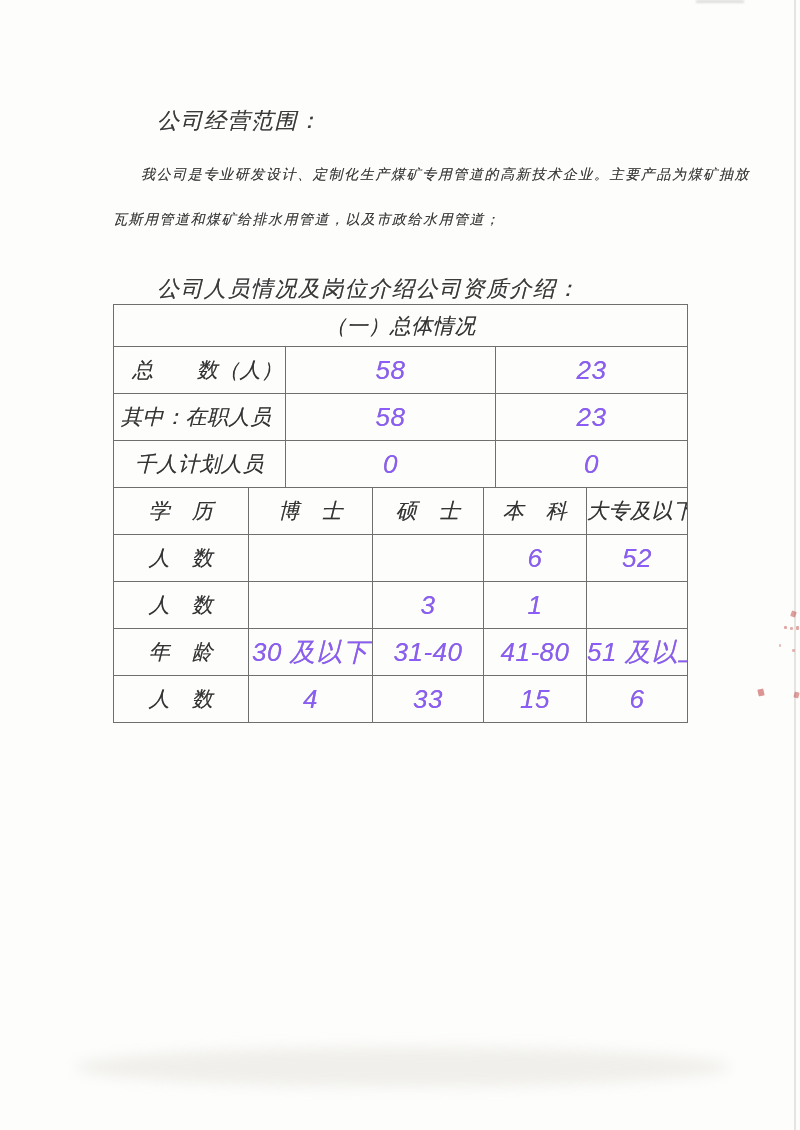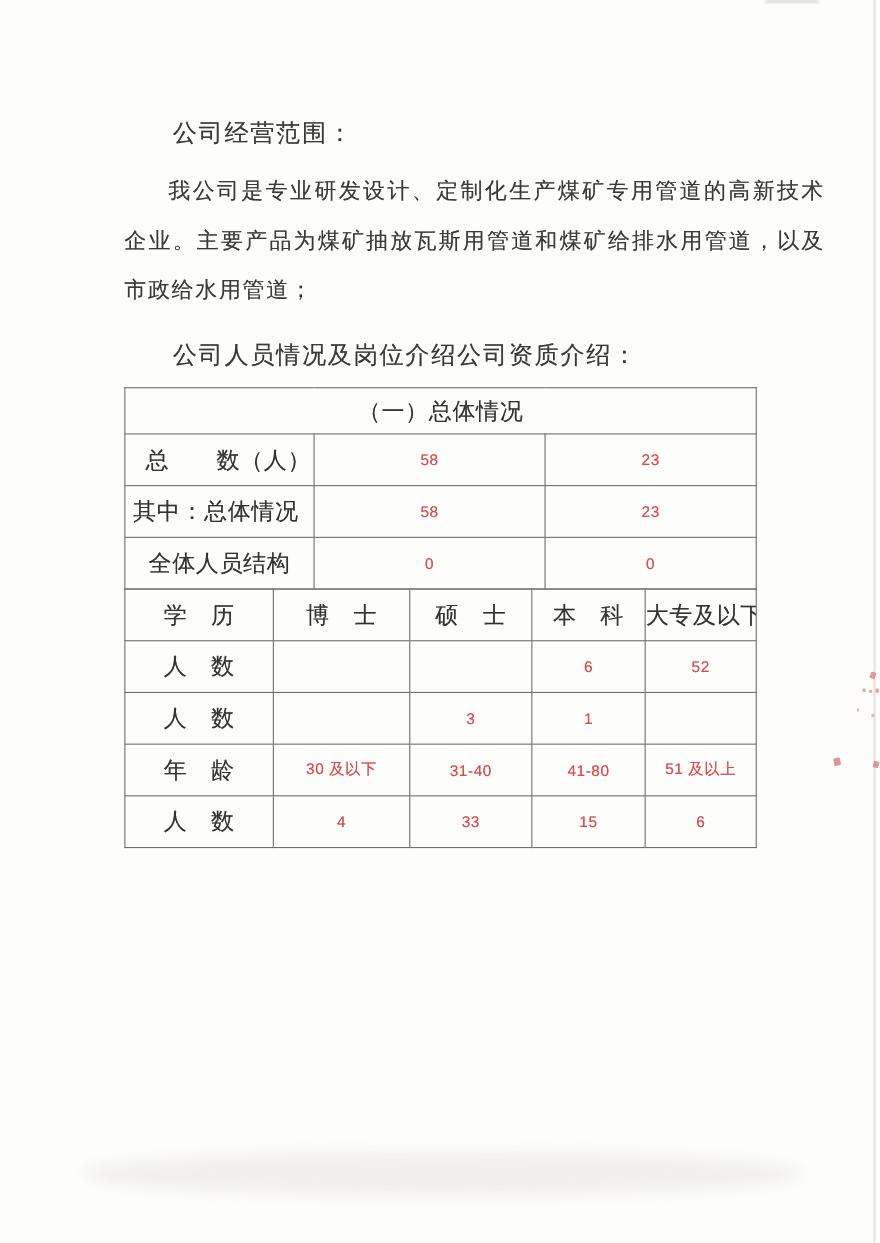--- a/index.html
+++ b/index.html
@@ -8,48 +8,49 @@
     position: relative;
     overflow: hidden;
     background: #fdfdfc;
     font-family: "Liberation Serif", serif;
     color: #383838;
   }
   .page {
     position: absolute;
     inset: 0;
     padding: 106px 50px 0 113px;
+    font-style: italic;
   }
   .h-line {
     font-size: 22px;
     line-height: 30px;
     letter-spacing: 1.5px;
     text-indent: 2em;
     color: #3a3a3a;
     text-shadow: 0 0 0.6px rgba(60,60,60,0.55);
     font-weight: normal;
   }
   .body-para {
     margin-top: 16px;
-    font-size: 20px;
+    font-size: 14px;
     line-height: 45px;
     letter-spacing: 1.5px;
     text-indent: 2em;
     text-align: justify;
     color: #3a3a3a;
     text-shadow: 0 0 0.6px rgba(60,60,60,0.55);
   }
-  .heading-2 { margin-top: 21px; }
+  .heading-2 { margin-top: 32px; }
 
   table {
     border-collapse: collapse;
     width: 574px;
     table-layout: fixed;
   }
-  .tbl-a { margin-top: 14px; }
+  .tbl-a { margin-top: 0; }
   .tbl-b { margin-top: -1px; }
   td {
     border: 1px solid #6f6f6f;
     text-align: center;
     vertical-align: middle;
     font-size: 21px;
     letter-spacing: 0.5px;
     color: #333333;
     padding: 0;
     text-shadow: 0 0 0.5px rgba(60,60,60,0.5);
@@ -57,23 +58,23 @@
     white-space: nowrap;
   }
   tr.sec-title td { height: 42px; }
   .tbl-b tr.sec-title td { height: 45px; }
   tr.hdr td { height: 48px; }
   tr.data td { height: 47px; }
   td.lbl-left  { text-align: center; padding-left: 16px; }
   td.lbl-left2 { text-align: left; padding-left: 7px; }
   td.val {
     font-family: "Liberation Sans", "Liberation Serif", sans-serif;
-    font-size: 14px;
+    font-size: 26px;
     letter-spacing: 0.5px;
-    color: #ef4444;
+    color: #8b5cf6;
   }
 
   
   .bottom-smudge {
     position: absolute;
     left: 75px; top: 1047px;
     width: 655px; height: 40px;
     background: rgba(190,184,172,0.20);
     border-radius: 50%;
     filter: blur(7px);
@@ -117,26 +118,26 @@
     <tbody>
       <tr class="sec-title">
         <td colspan="3">（一）总体情况</td>
       </tr>
       <tr class="data">
         <td class="lbl-left">总　　数（人）</td>
         <td class="val">58</td>
         <td class="val">23</td>
       </tr>
       <tr class="data">
-        <td class="lbl-left2">其中：总体情况</td>
+        <td class="lbl-left2">其中：在职人员</td>
         <td class="val">58</td>
         <td class="val">23</td>
       </tr>
       <tr class="data">
-        <td>全体人员结构</td>
+        <td>千人计划人员</td>
         <td class="val">0</td>
         <td class="val">0</td>
       </tr>
     </tbody>
   </table>
 
   <table class="tbl-b">
     <colgroup>
         <col style="width:135px">
         <col style="width:124px">

